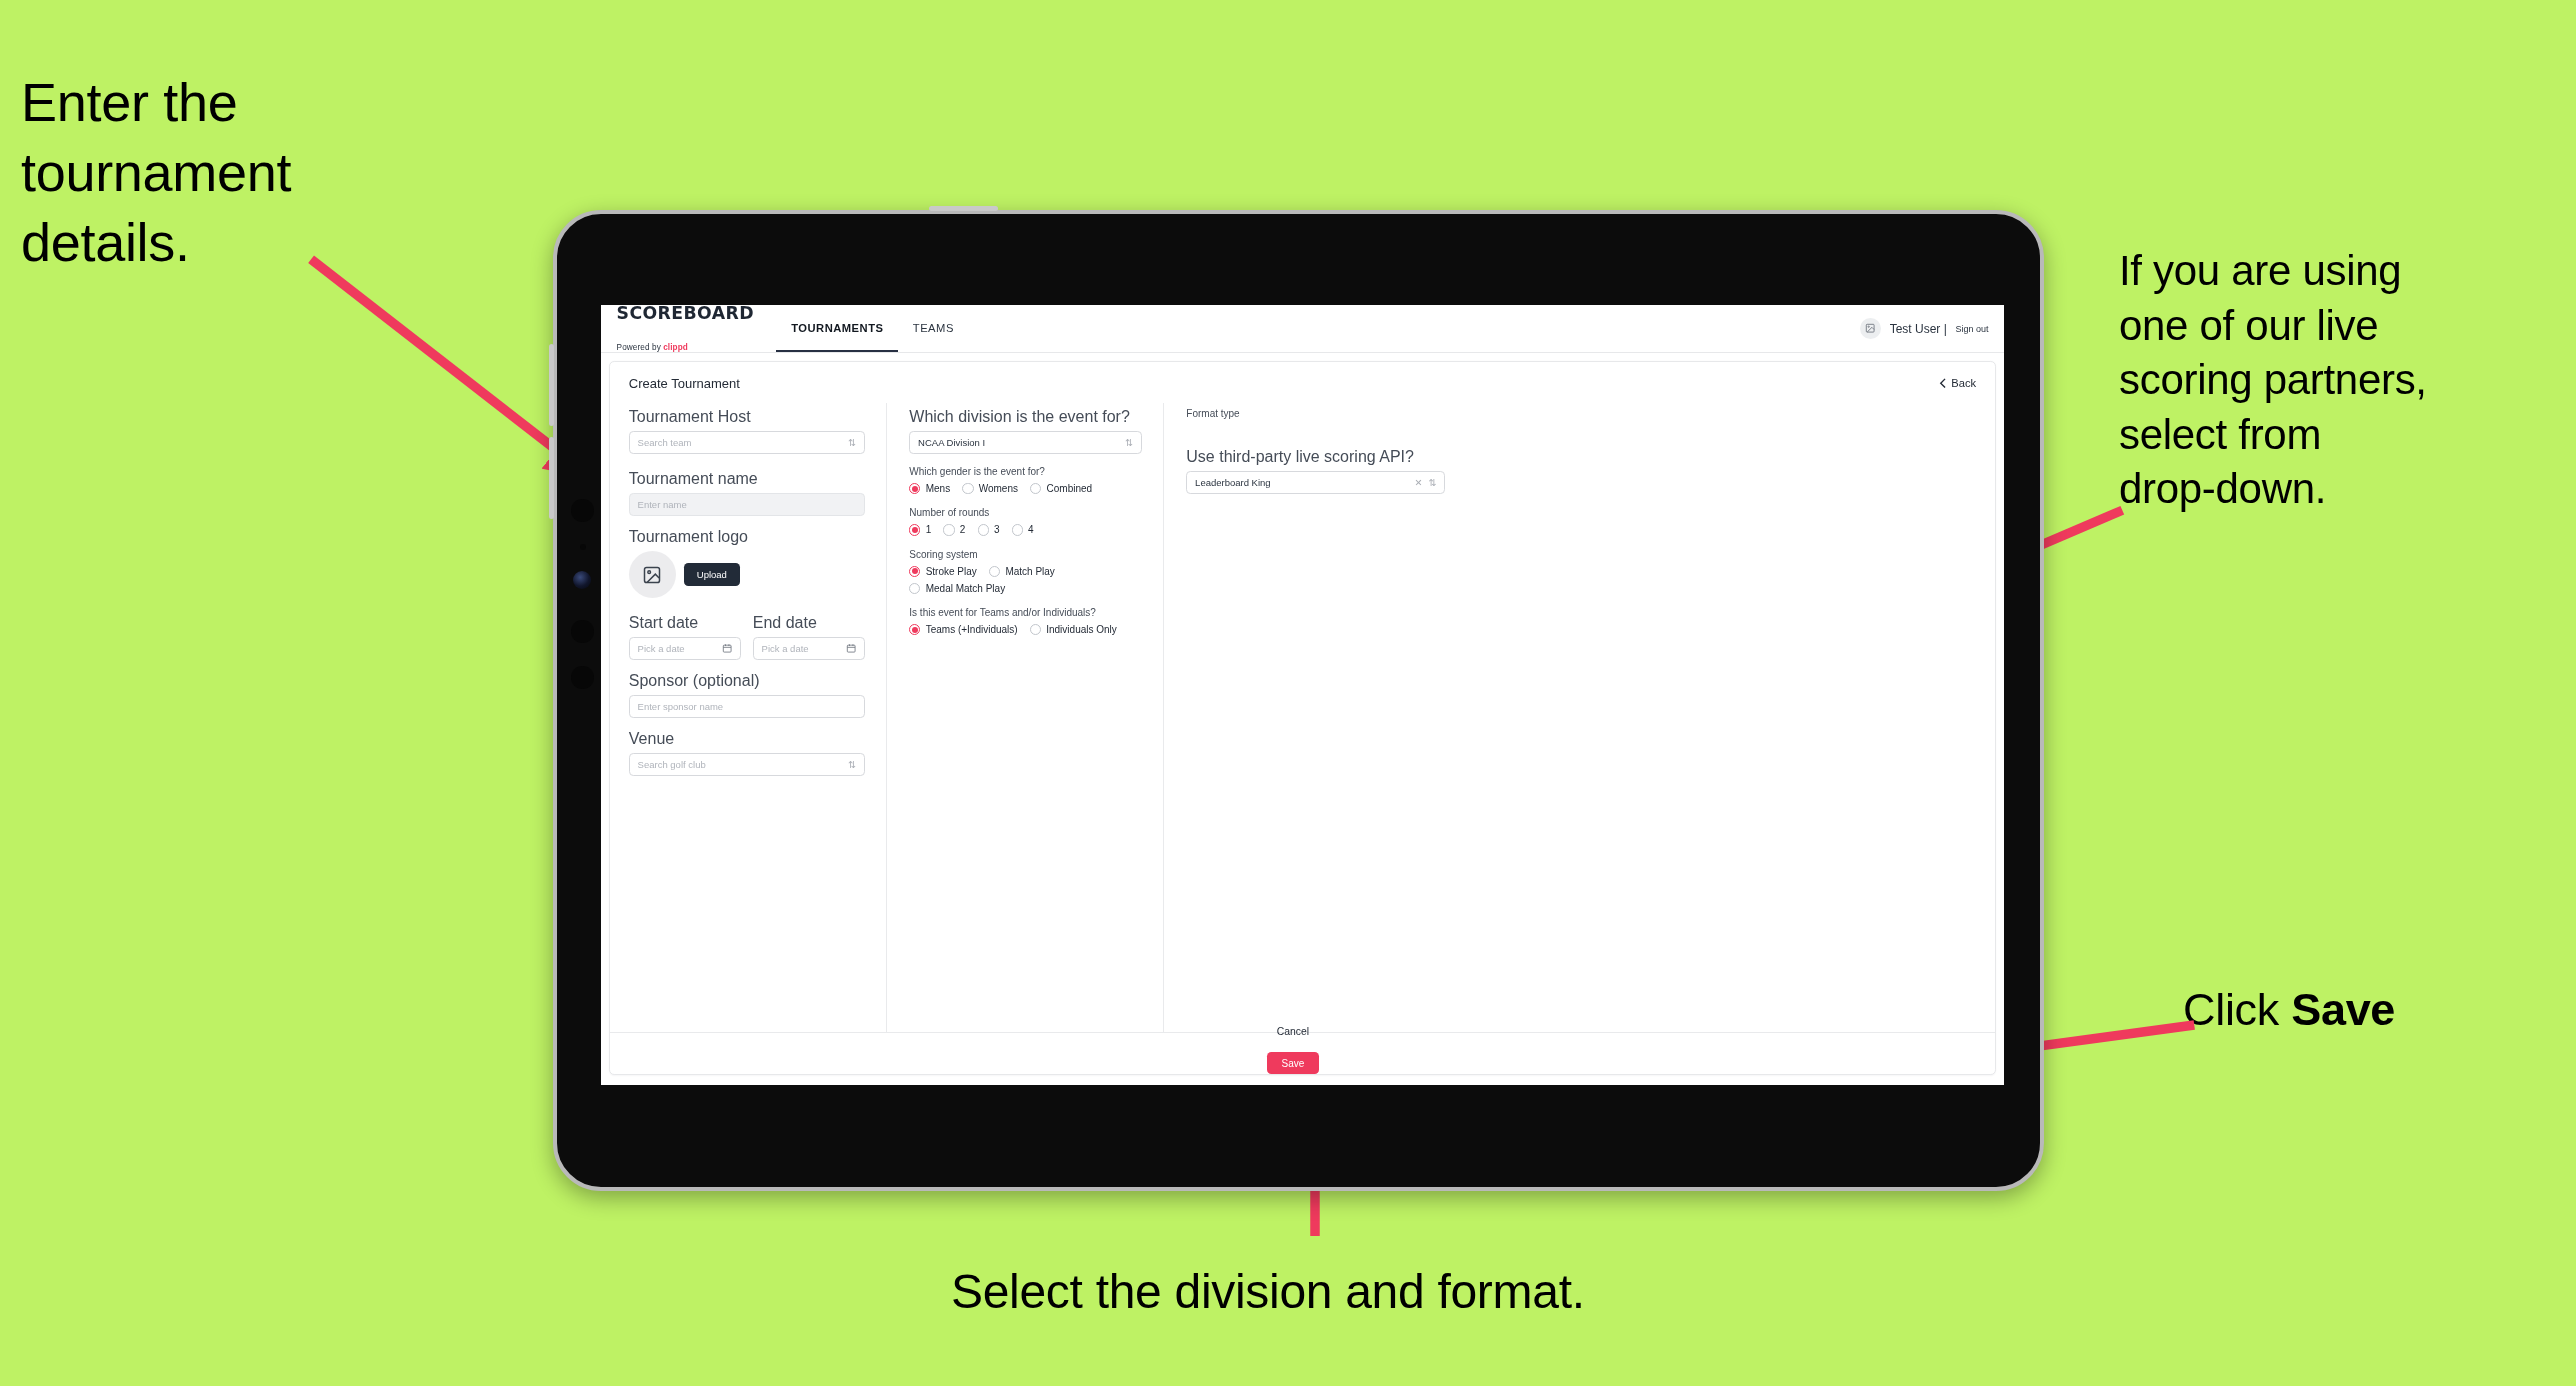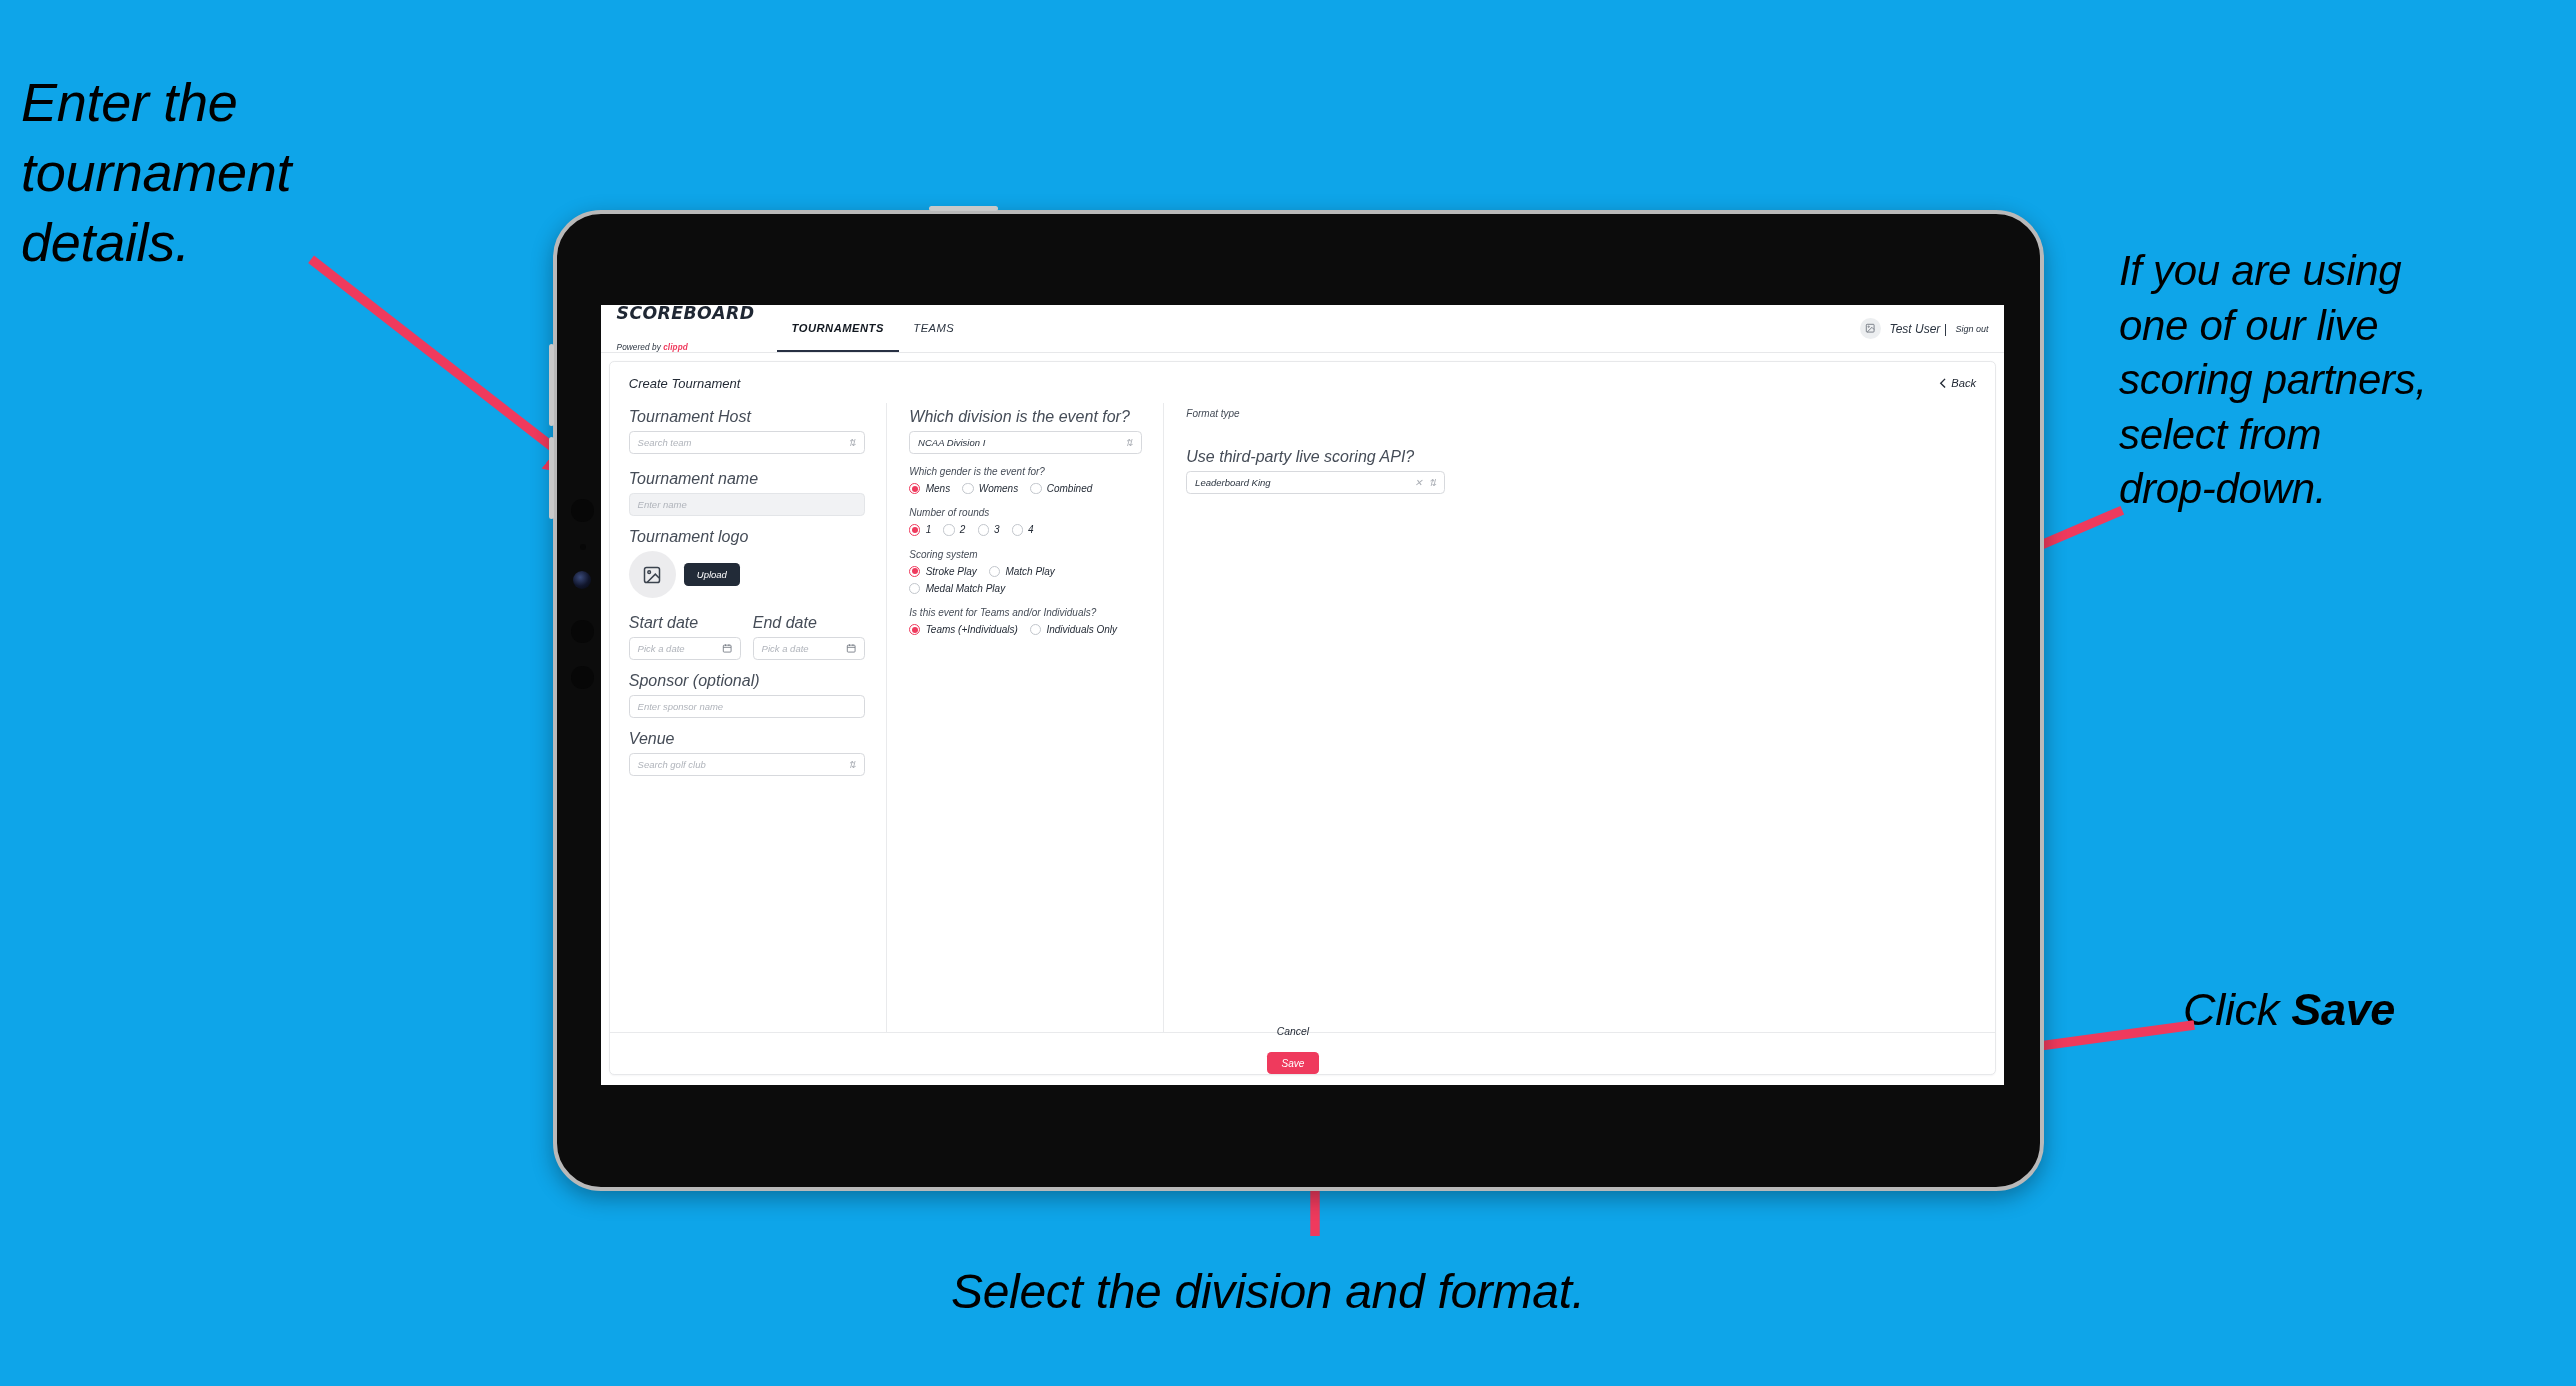--- a/index.html
+++ b/index.html
@@ -2,21 +2,21 @@
 <html style="font-size:14px"><head>
 <meta charset="utf-8">
 <style>
   * { box-sizing: border-box; margin: 0; padding: 0; }
   html, body {
     width: 2576px; height: 1386px;
     background: #ffffff;
     font-family: "Liberation Sans", sans-serif;
     overflow: hidden;
   }
-  #stage { position: relative; width: 2576px; height: 1386px; background:#0ea5e9;font-style:italic; }
+  #stage { position: relative; width: 2576px; height: 1386px; background:#bef264; }
 
   
   .callout {
     position: absolute;
     color: #000;
     font-family: "Liberation Sans", sans-serif;
     font-weight: 400;
     line-height: 1.30;
     white-space: pre-line;
     letter-spacing: -0.3px;

